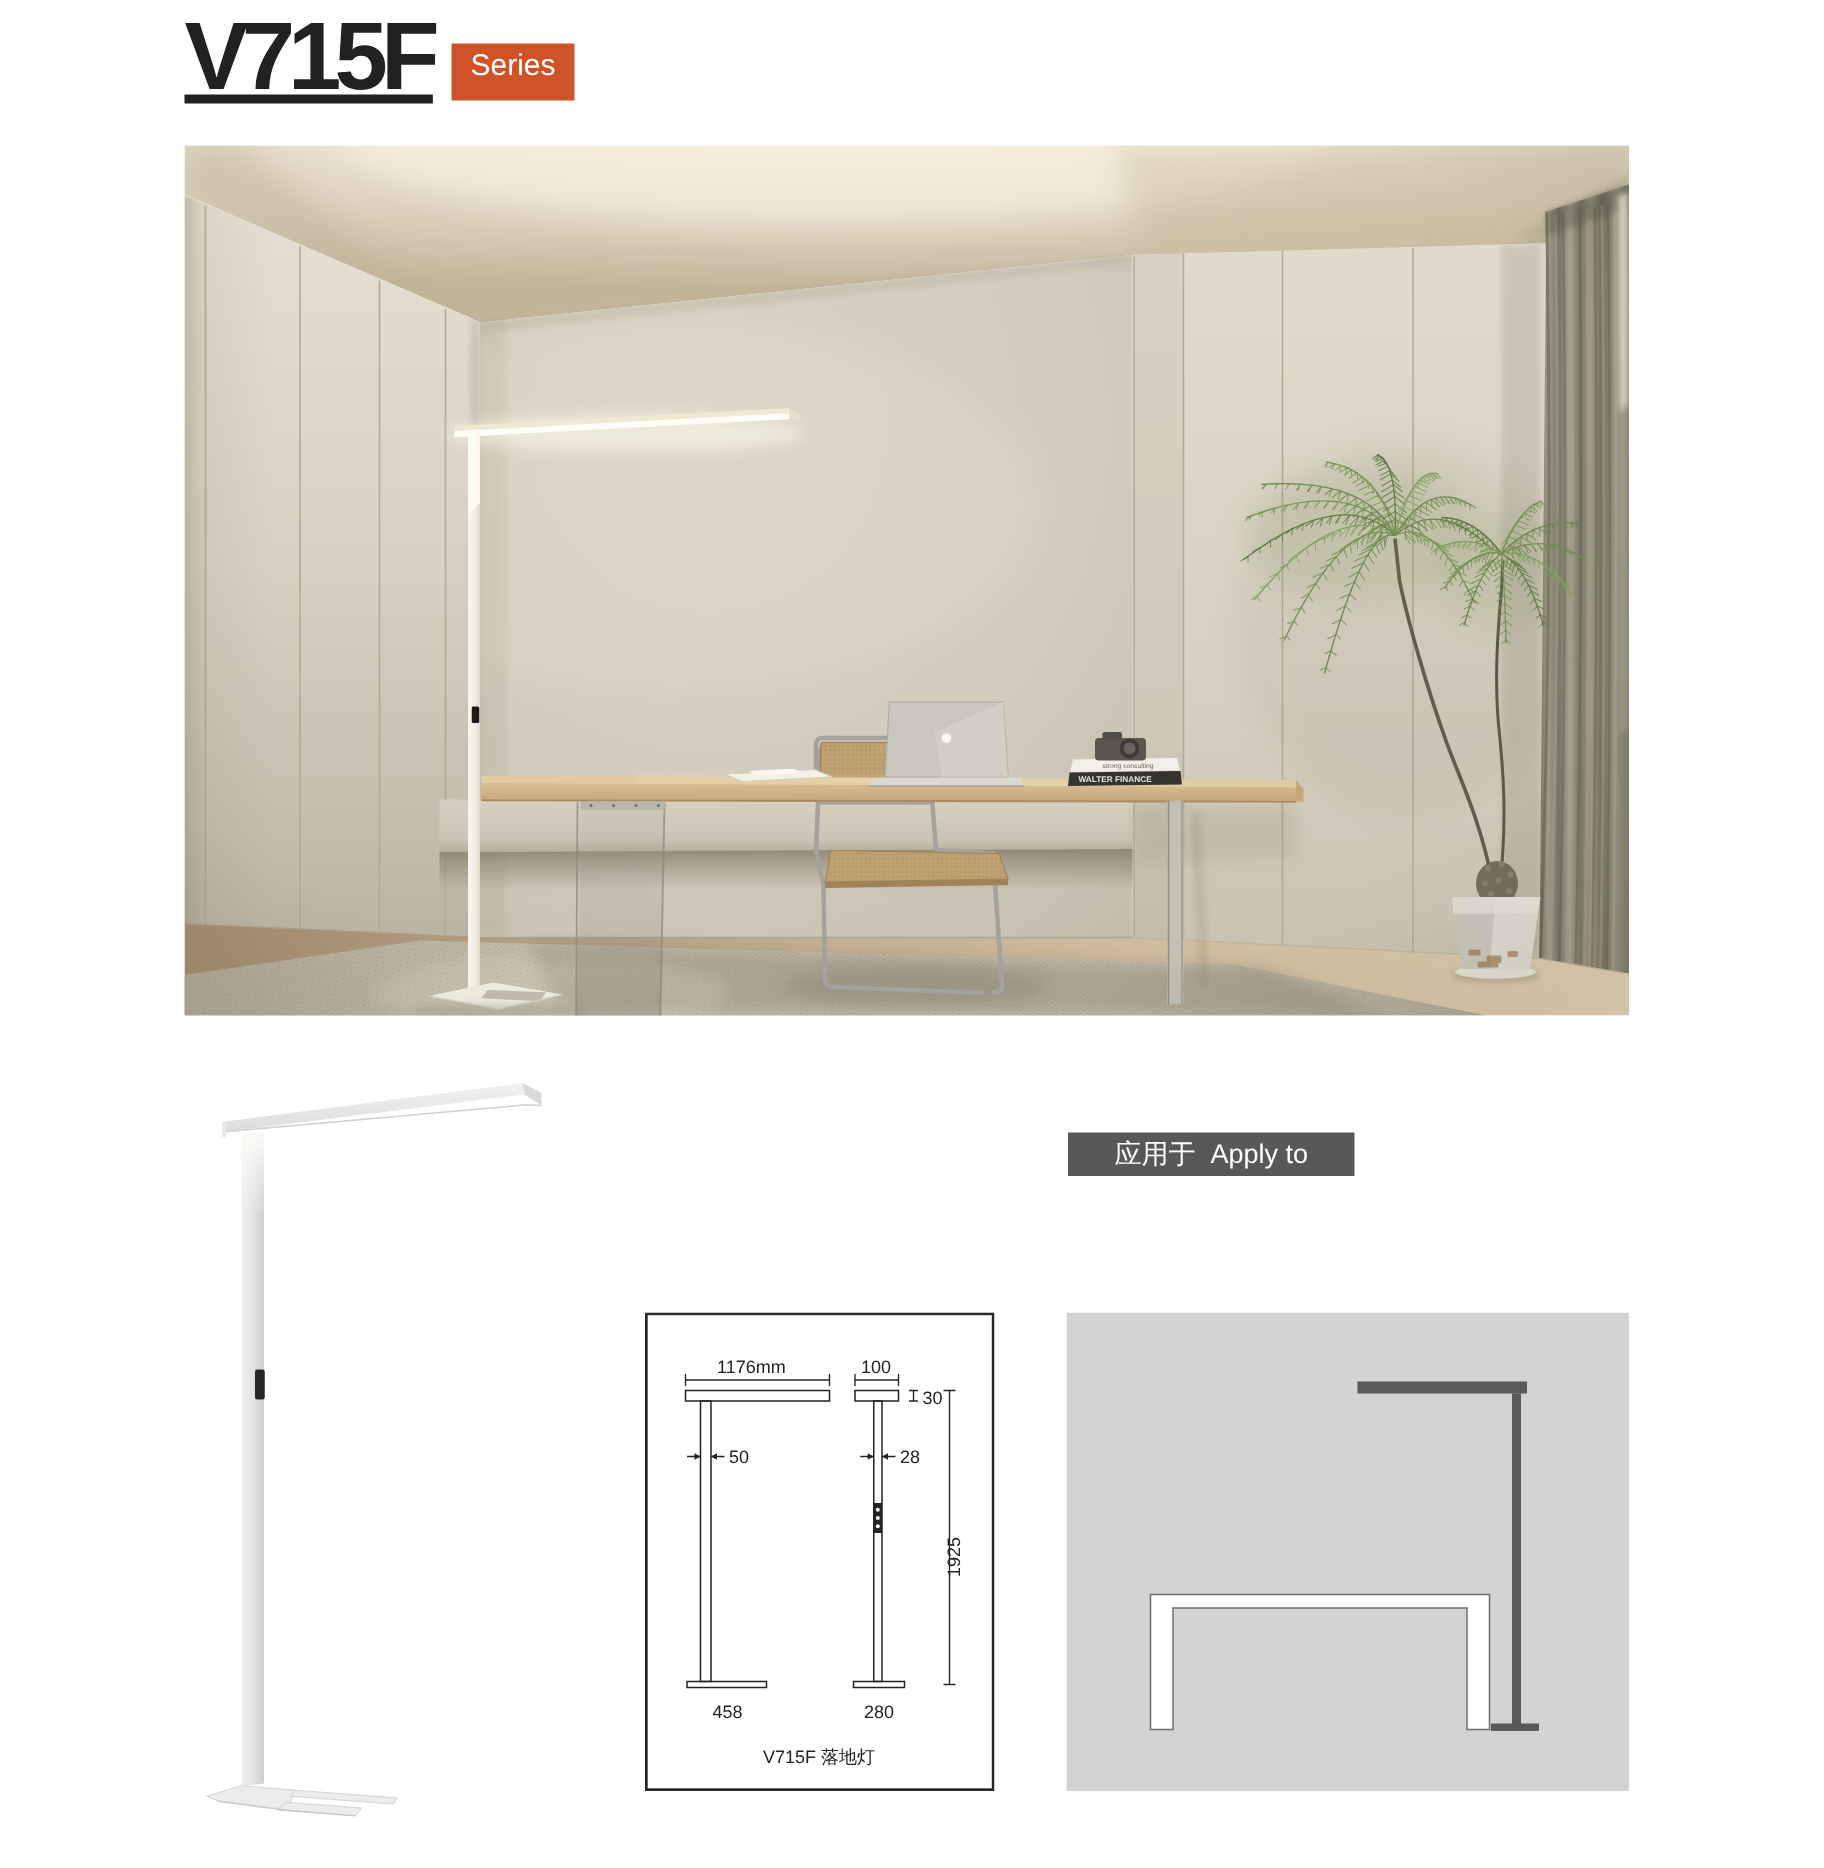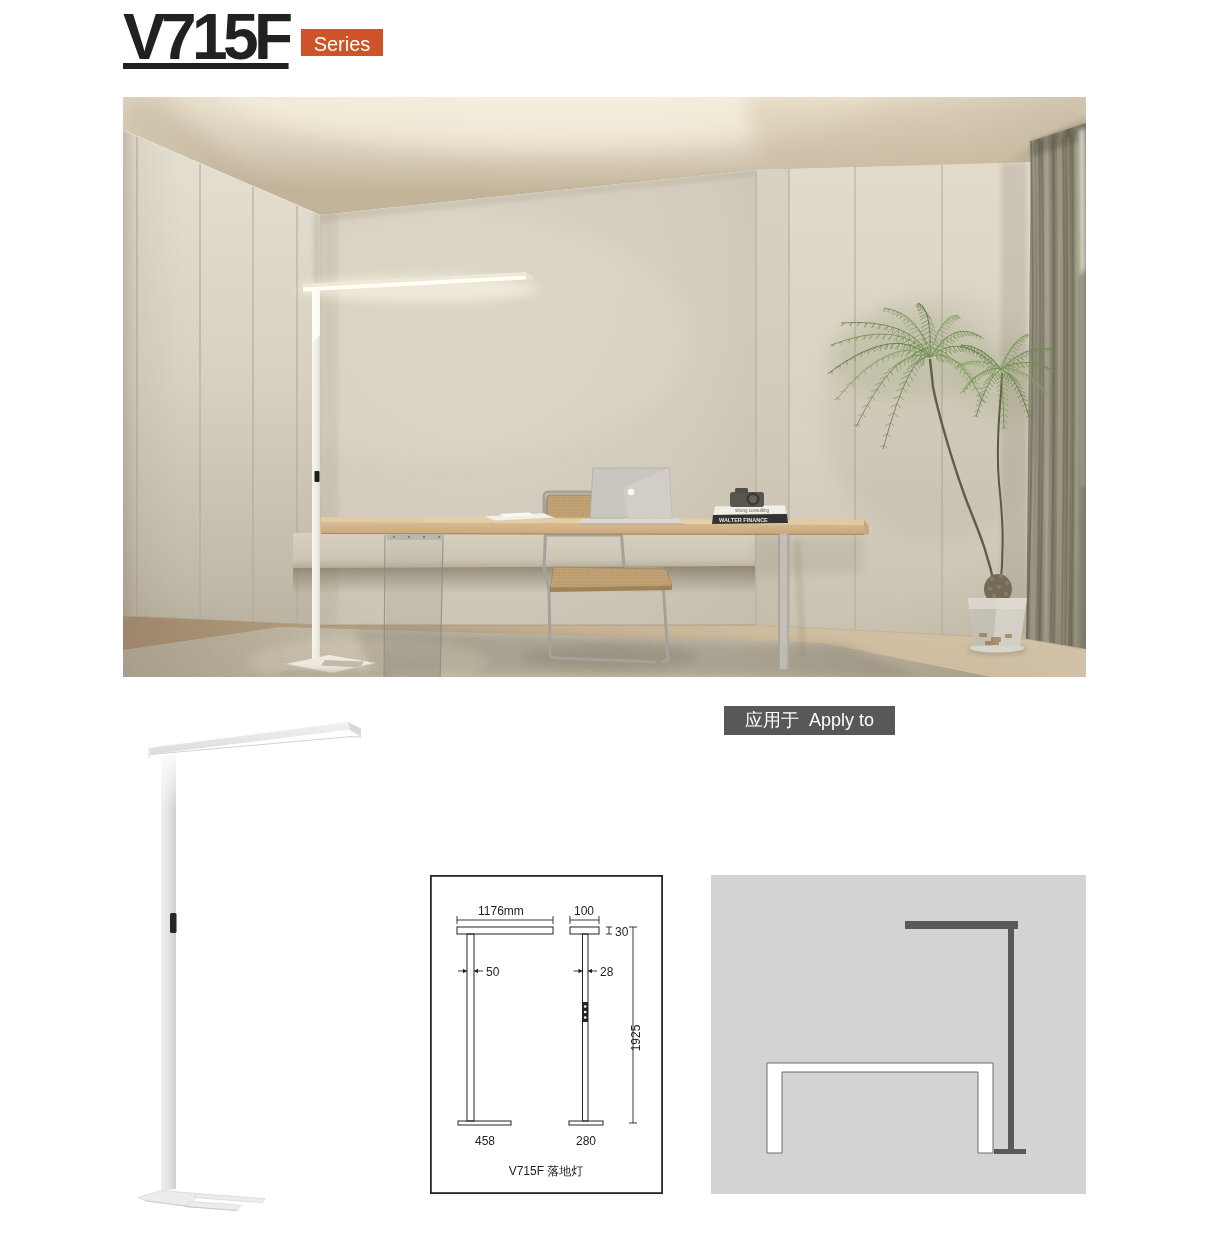--- a/index.html
+++ b/index.html
@@ -4,21 +4,21 @@
 <style>
   html,body{margin:0;padding:0;background:#ffffff;}
   body{width:1216px;height:1245px;position:relative;font-family:"Liberation Sans",sans-serif;overflow:hidden;}
   .abs{position:absolute;}
 </style>
 </head>
 <body>
 
 <div class="abs" style="left:123px;top:0px;font-size:64px;font-weight:bold;color:#232021;letter-spacing:-4.6px;text-decoration:underline;">V715F</div>
 
-<div class="abs" style="left:301px;top:29px;width:82px;height:27px;background:#cf5329;color:#fff;font-size:20px;line-height:31px;text-align:center;">Series</div>
+<div class="abs" style="left:301px;top:29px;width:82px;height:38px;background:#cf5329;color:#fff;font-size:20px;line-height:31px;text-align:center;">Series</div>
 
 <div class="abs" style="left:123px;top:97px;width:963px;height:580px;">
 <svg width="963" height="580" viewBox="0 0 963 580">
 <defs>
 <radialGradient id="ceil" cx="0.46" cy="-0.18" r="1.0">
  <stop offset="0" stop-color="#f7f0e0"></stop>
           <stop offset="0.38" stop-color="#ebe2d0"></stop>
  <stop offset="0.68" stop-color="#d8cdb9"></stop>
           <stop offset="1" stop-color="#c1b499"></stop>
 </radialGradient>
@@ -434,21 +434,21 @@
 <text x="56" y="100.5" font-family="Liberation Sans,sans-serif" font-size="12" fill="#262223">50</text>
 <text x="170" y="100.5" font-family="Liberation Sans,sans-serif" font-size="12" fill="#262223">28</text>
 <text x="210" y="163" font-family="Liberation Sans,sans-serif" font-size="12" fill="#262223" transform="rotate(-90 210 163)" text-anchor="middle">1925</text>
 <text x="45" y="270" font-family="Liberation Sans,sans-serif" font-size="12" fill="#262223">458</text>
 <text x="146" y="270" font-family="Liberation Sans,sans-serif" font-size="12" fill="#262223">280</text>
 
 <text x="116" y="300" font-family="Liberation Sans,sans-serif" font-size="12" fill="#262223" text-anchor="middle">V715F 落地灯</text>
 </svg>
 </div>
 
-<div class="abs" style="left:712px;top:706px;width:171px;height:29px;background:#57585a;color:#fff;font-size:18px;line-height:29px;text-align:center;margin-left:12px;">应用于&nbsp; Apply to</div>
+<div class="abs" style="left:712px;top:755px;width:191px;height:29px;background:#57585a;color:#fff;font-size:18px;line-height:29px;text-align:center;">应用于&nbsp; Apply to</div>
 
 <div class="abs" style="left:711px;top:875px;width:375px;height:319px;">
 <svg width="375" height="319" viewBox="0 0 375 319">
 <rect width="375" height="319" fill="#d1d3d4"></rect>
 
 <path d="M56,188 L282,188 L282,278 L267,278 L267,197 L71,197 L71,278 L56,278 Z" fill="#ffffff" stroke="#6d6e70" stroke-width="1"></path>
 
 <g fill="#58595b">
 <rect x="194" y="46" width="113" height="8"></rect>
 <rect x="297" y="54" width="6" height="222"></rect>

